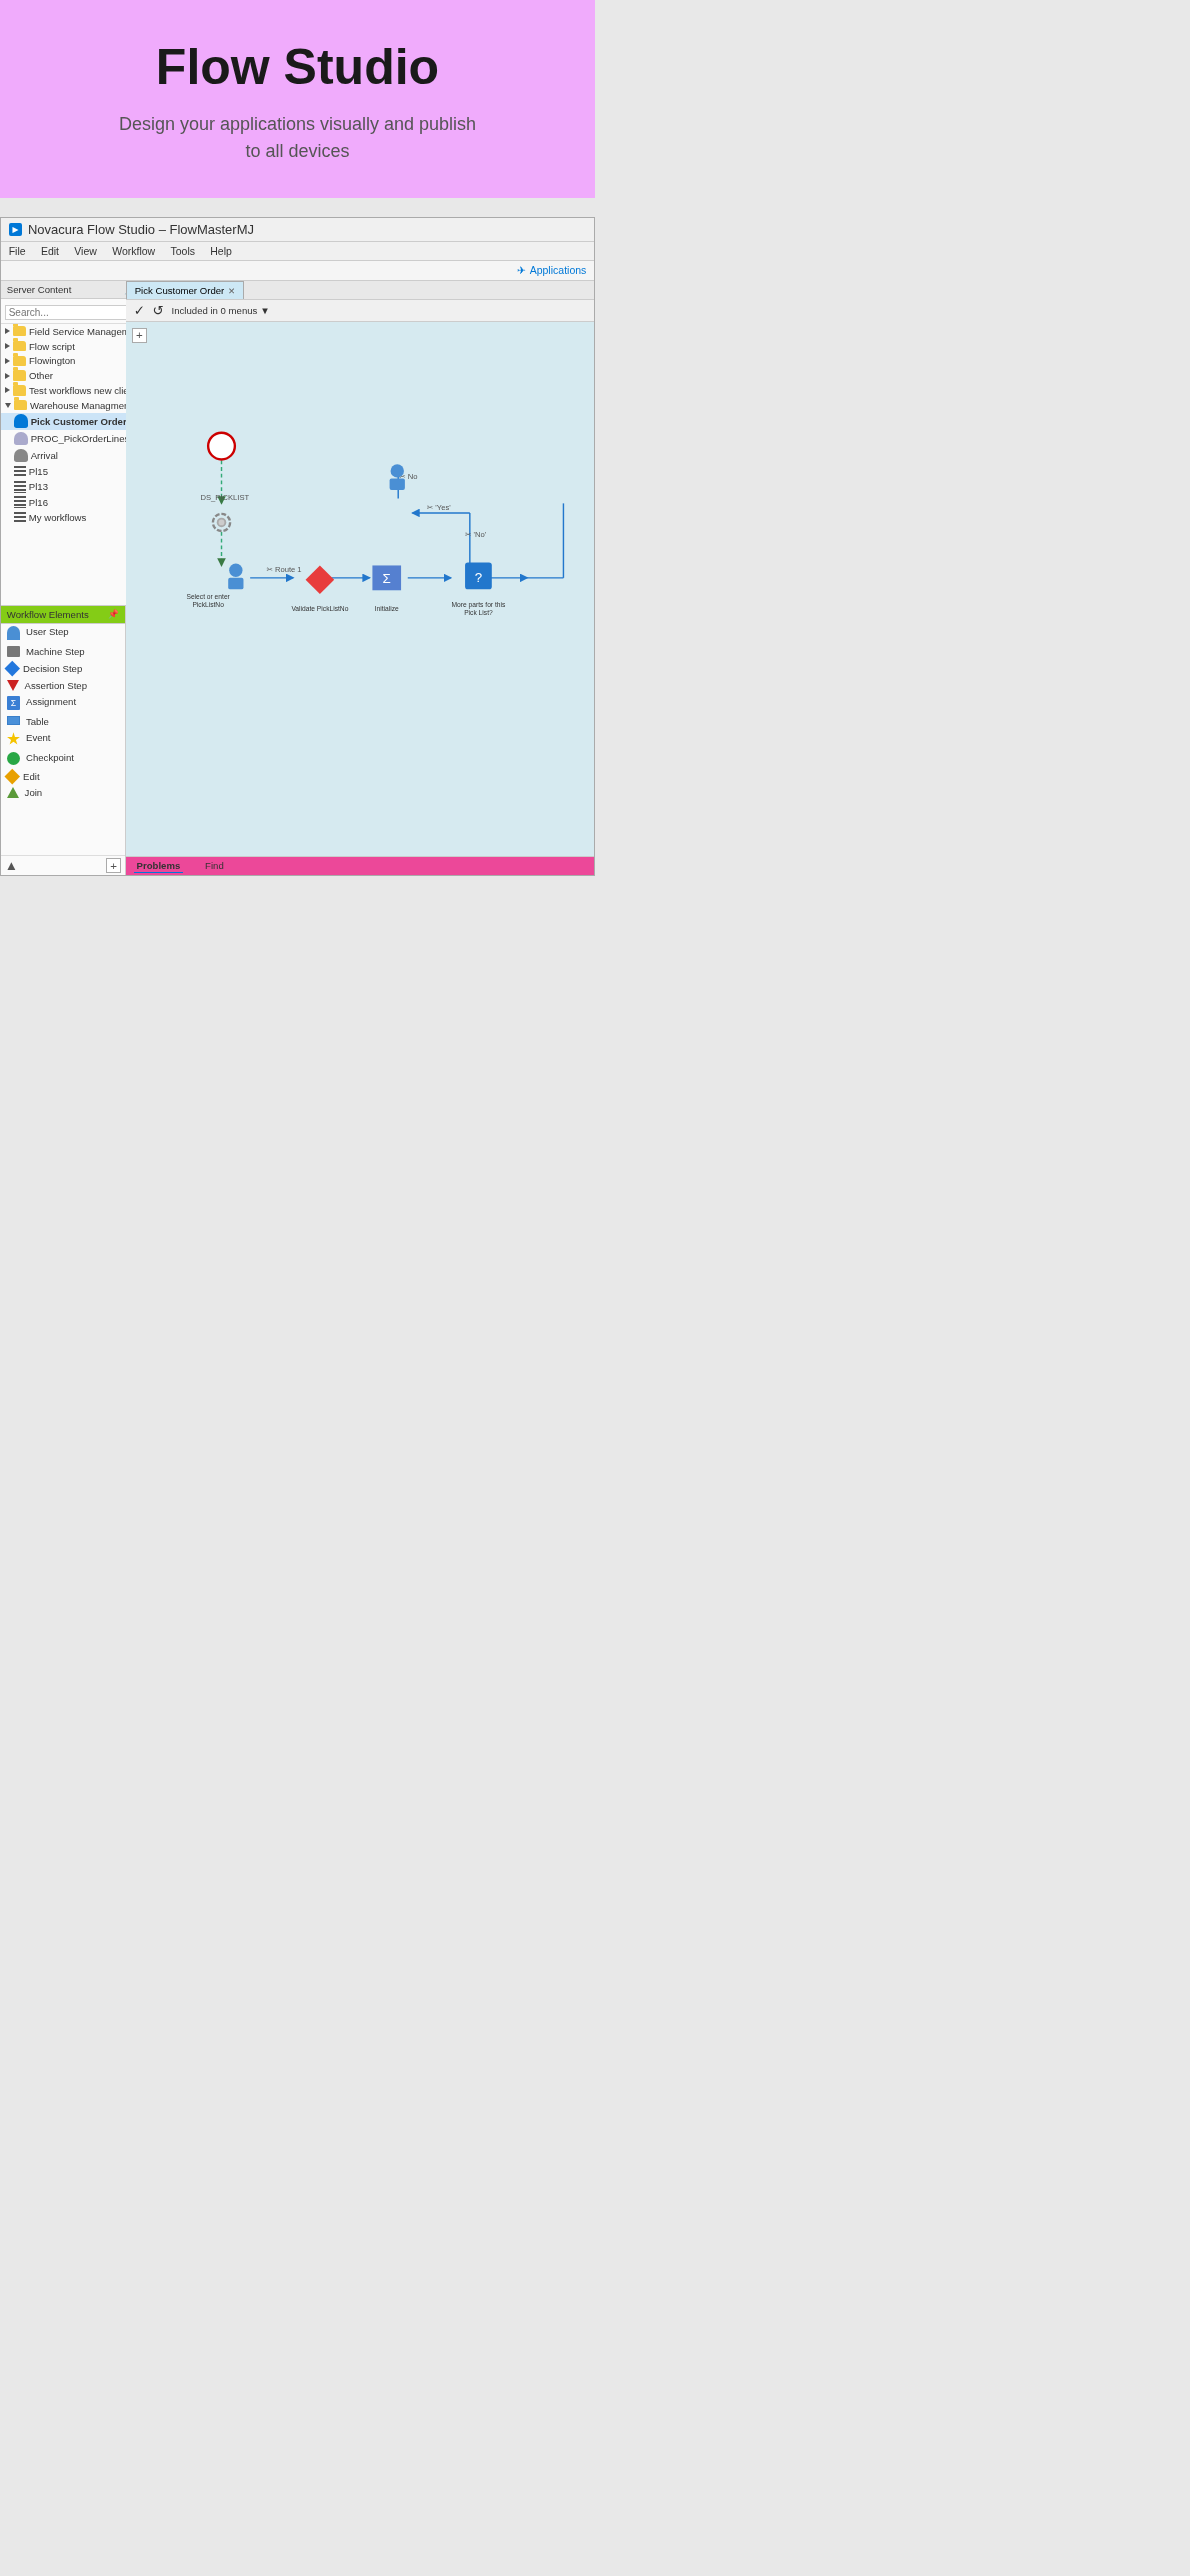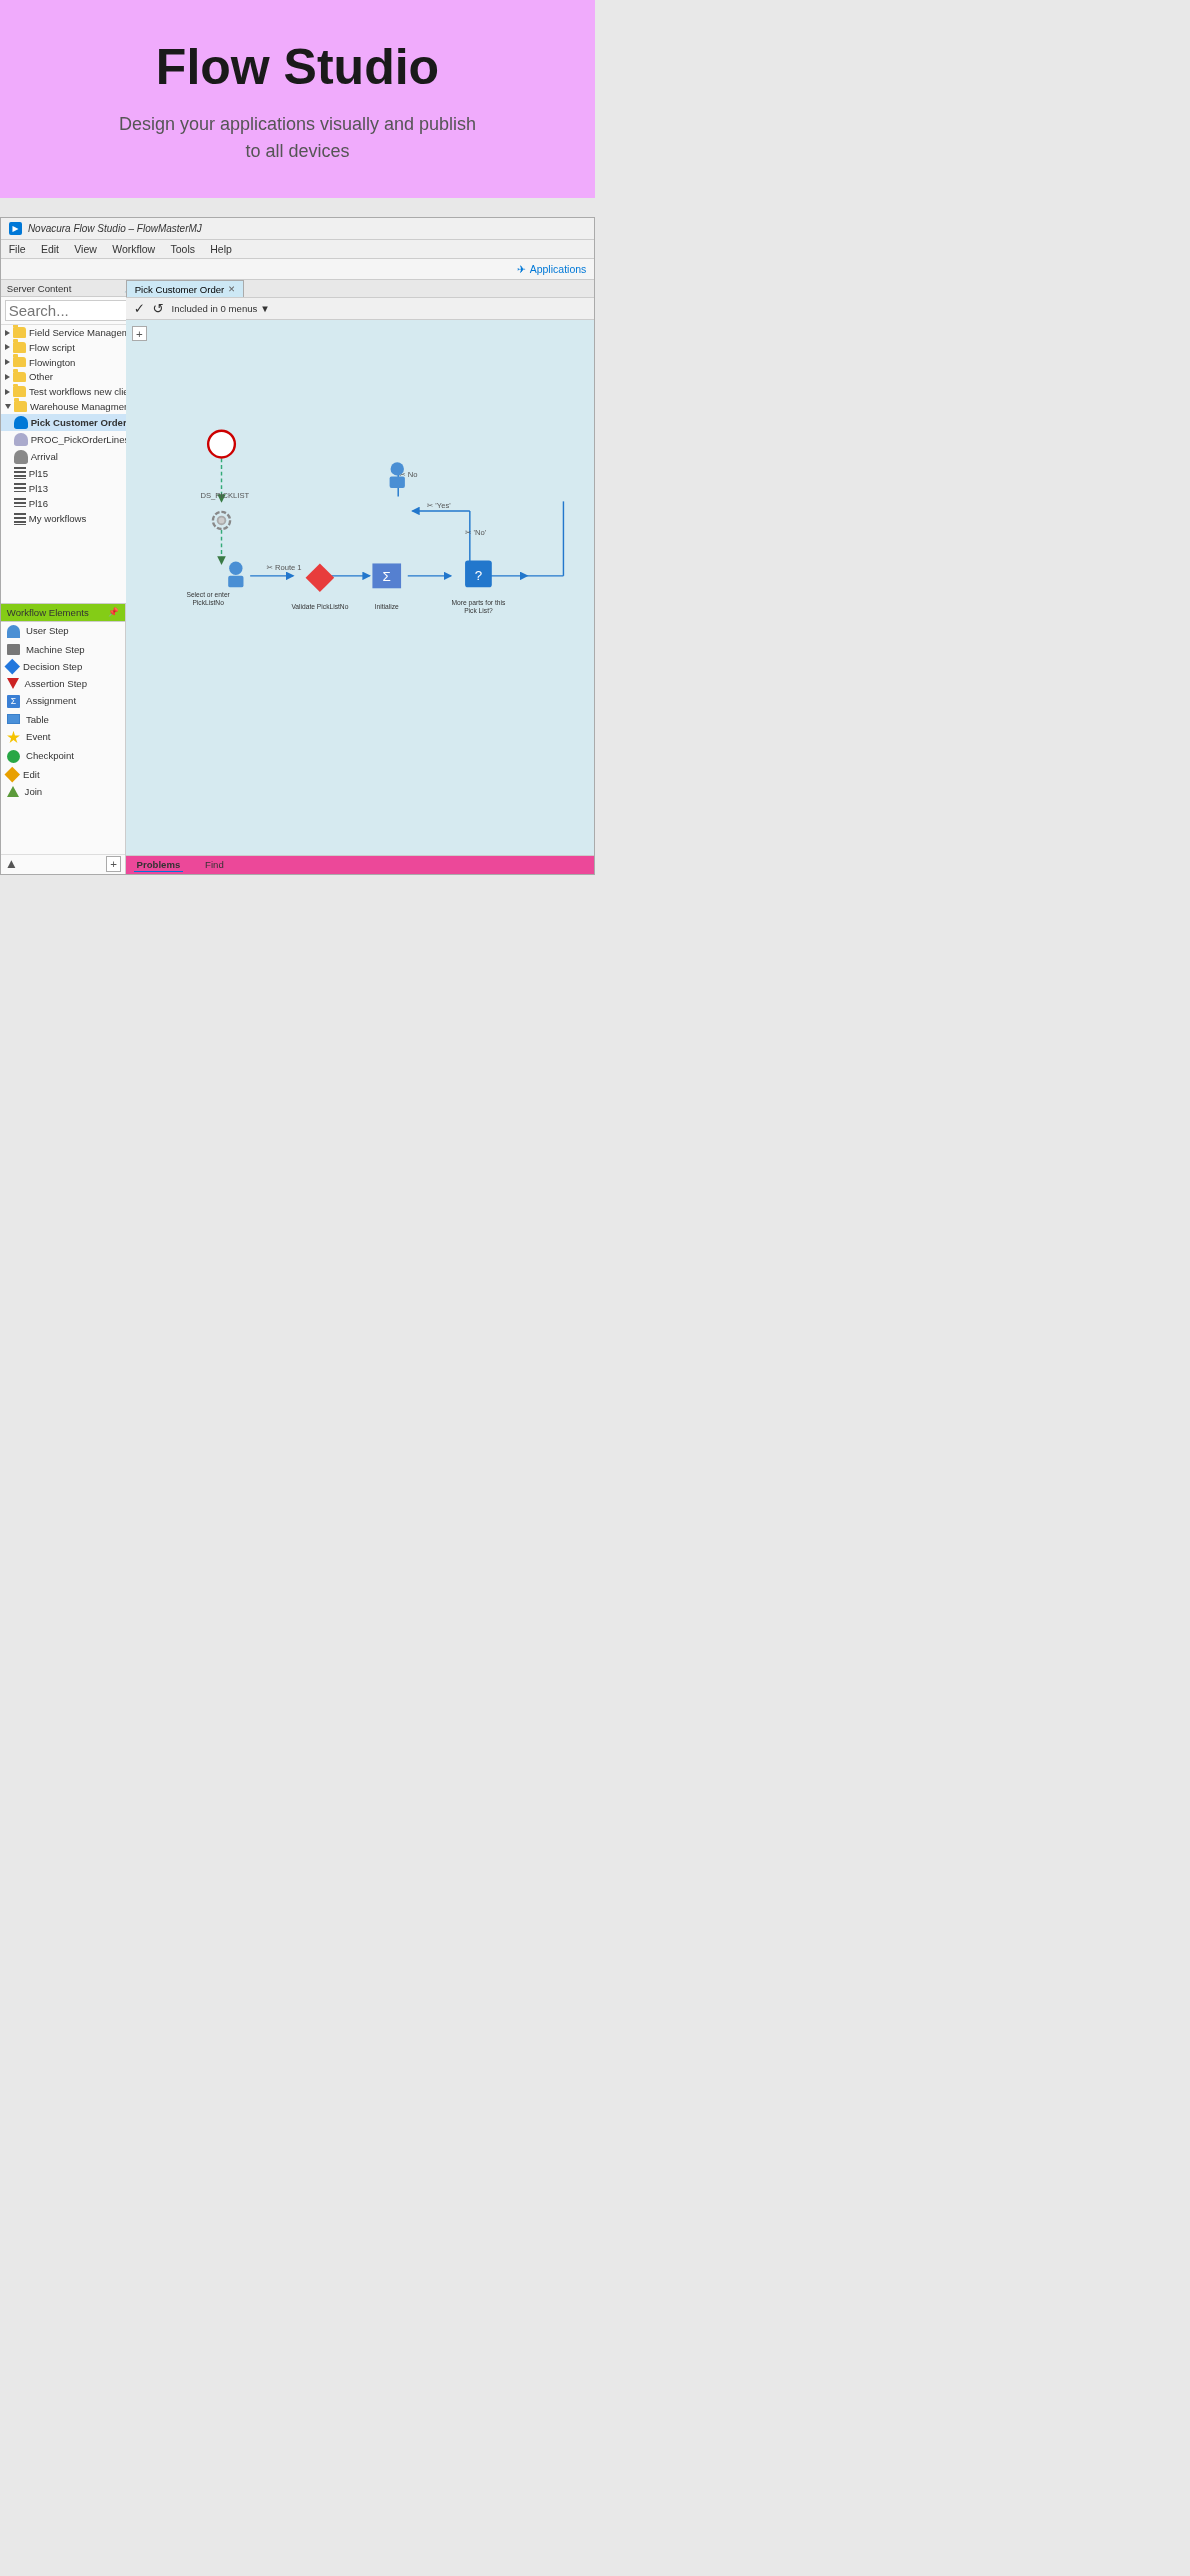--- a/index.html
+++ b/index.html
@@ -54,23 +54,22 @@
       height: 13.4px;
       background: #0078d7;
       border-radius: 1.9px;
       display: inline-flex;
       align-items: center;
       justify-content: center;
       color: white;
       font-size: 7.7px;
     }
     .title-bar-text {
-      font-size: 10px;
-      color: #333;
-      font-style: italic;
+      font-size: 13px;
+      color: #333;
     }
 
     
     .menu-bar {
       background: #f0f0f0;
       padding: 2.9px 7.7px;
       display: flex;
       gap: 15.3px;
       border-bottom: 1px solid #ccc;
     }
@@ -373,21 +372,21 @@
   <div class="main-content">
 
     <div style="display:flex; flex-direction:column; width:125px; border-right:1px solid #ccc;">
 
       <div class="sidebar" style="flex:1.2; border-right:none;">
         <div class="sidebar-header">
           <span>Server Content</span>
           <span style="font-size:8.6px;">📌</span>
         </div>
         <div class="sidebar-search">
-          <input type="text" style="width: 100%; font-size: 15px; border: 1px solid rgb(204, 204, 204); padding: 1px 2.9px;" placeholder="Search...">
+          <input type="text" style="width: 100%; font-size: 10px; border: 1px solid rgb(204, 204, 204); padding: 1px 2.9px;" placeholder="Search...">
         </div>
         <div class="sidebar-tree">
 
           <div class="tree-item">
             <span class="triangle-right"></span>
             <span class="folder-icon"></span>
             <span>Field Service Management (FSM)</span>
           </div>
 
           <div class="tree-item">

